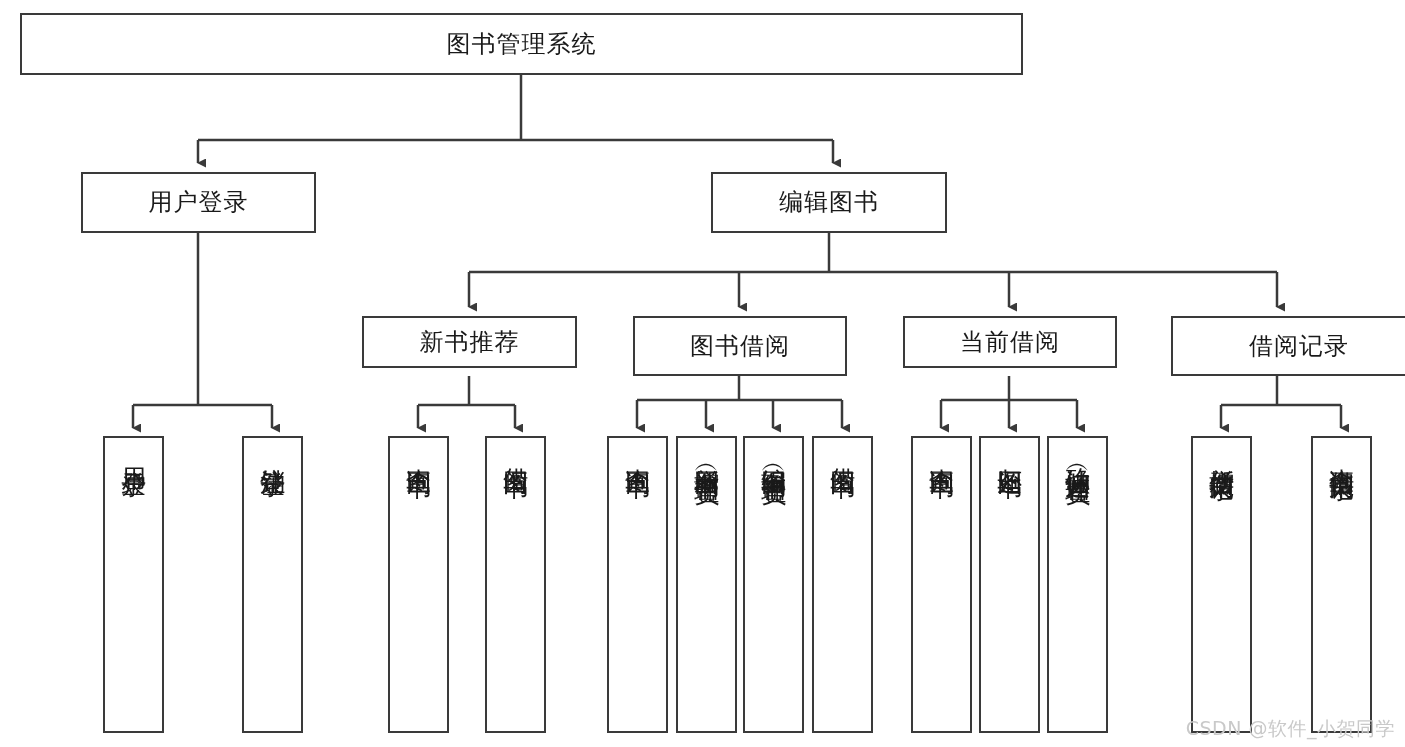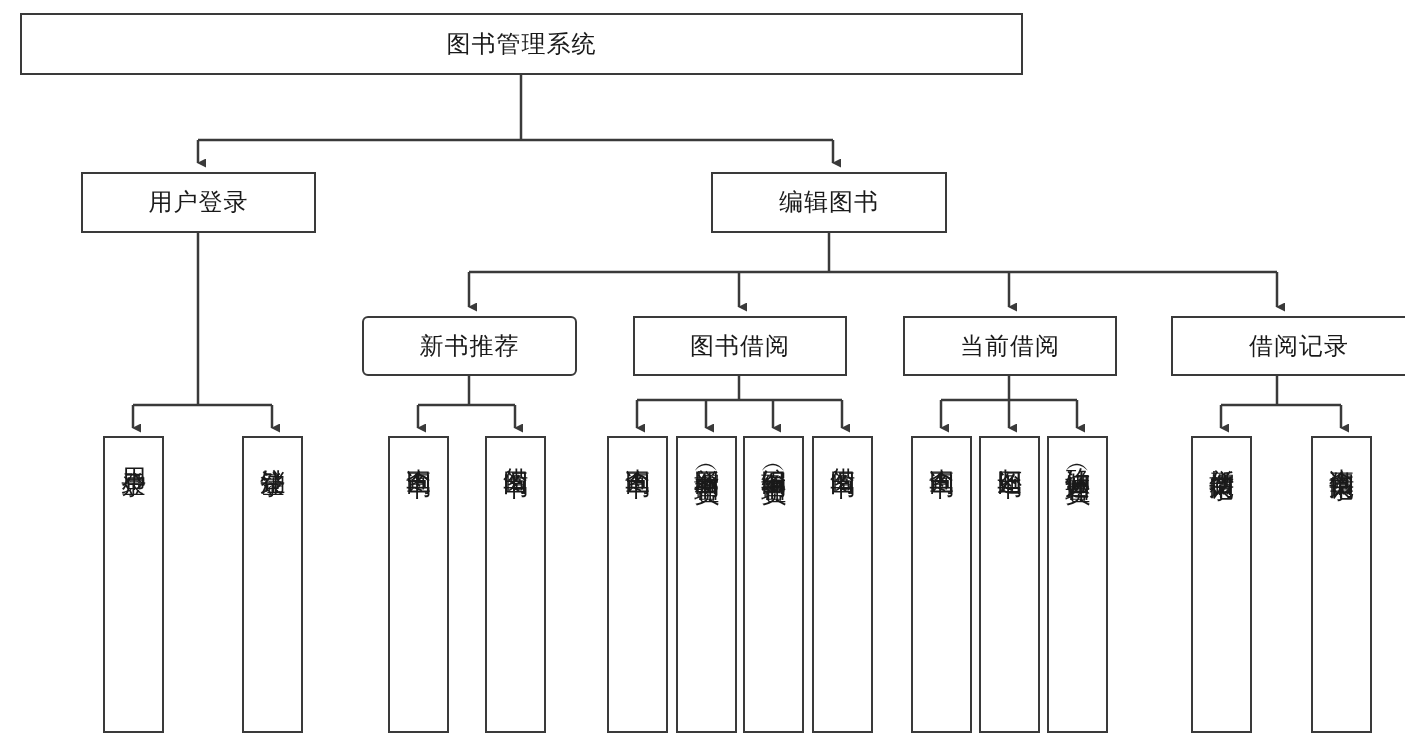--- a/index.html
+++ b/index.html
@@ -126,27 +126,27 @@
     <span>图书管理系统</span>
   </div>
 
   <div class="node horiz" style="left:81px; top:172px; width:235px; height:61px;">
     <span>用户登录</span>
   </div>
   <div class="node horiz" style="left:711px; top:172px; width:236px; height:61px;">
     <span>编辑图书</span>
   </div>
 
-  <div class="node horiz" style="left:362px; top:316px; width:215px; height:60px;border-radius:6px;">
+  <div class="node horiz" style="left:362px; top:316px; width:215px; height:52px;">
     <span>新书推荐</span>
   </div>
   <div class="node horiz" style="left:633px; top:316px; width:214px; height:60px;text-align:center;">
     <span>图书借阅</span>
   </div>
-  <div class="node horiz" style="left:903px; top:316px; width:214px; height:60px;">
+  <div class="node horiz" style="left:903px; top:316px; width:214px; height:52px;">
     <span>当前借阅</span>
   </div>
   <div class="node horiz" style="left:1171px; top:316px; width:256px; height:60px;">
     <span>借阅记录</span>
   </div>
 
   <div class="node leaf" style="left:103px; top:436px; width:61px; height:297px;">
     <span class="vtext">用户登录</span>
   </div>
   <div class="node leaf" style="left:242px; top:436px; width:61px; height:297px;">
@@ -183,14 +183,15 @@
     <span class="vtext">确认归还（管理员）</span>
   </div>
 
   <div class="node leaf" style="left:1191px; top:436px; width:61px; height:297px;">
     <span class="vtext">新增借阅记录</span>
   </div>
   <div class="node leaf" style="left:1311px; top:436px; width:61px; height:297px;">
     <span class="vtext">查询借阅记录</span>
   </div>
 
+  <div class="watermark">CSDN @软件_小贺同学</div>
 
 </div>
 
 </body></html>

